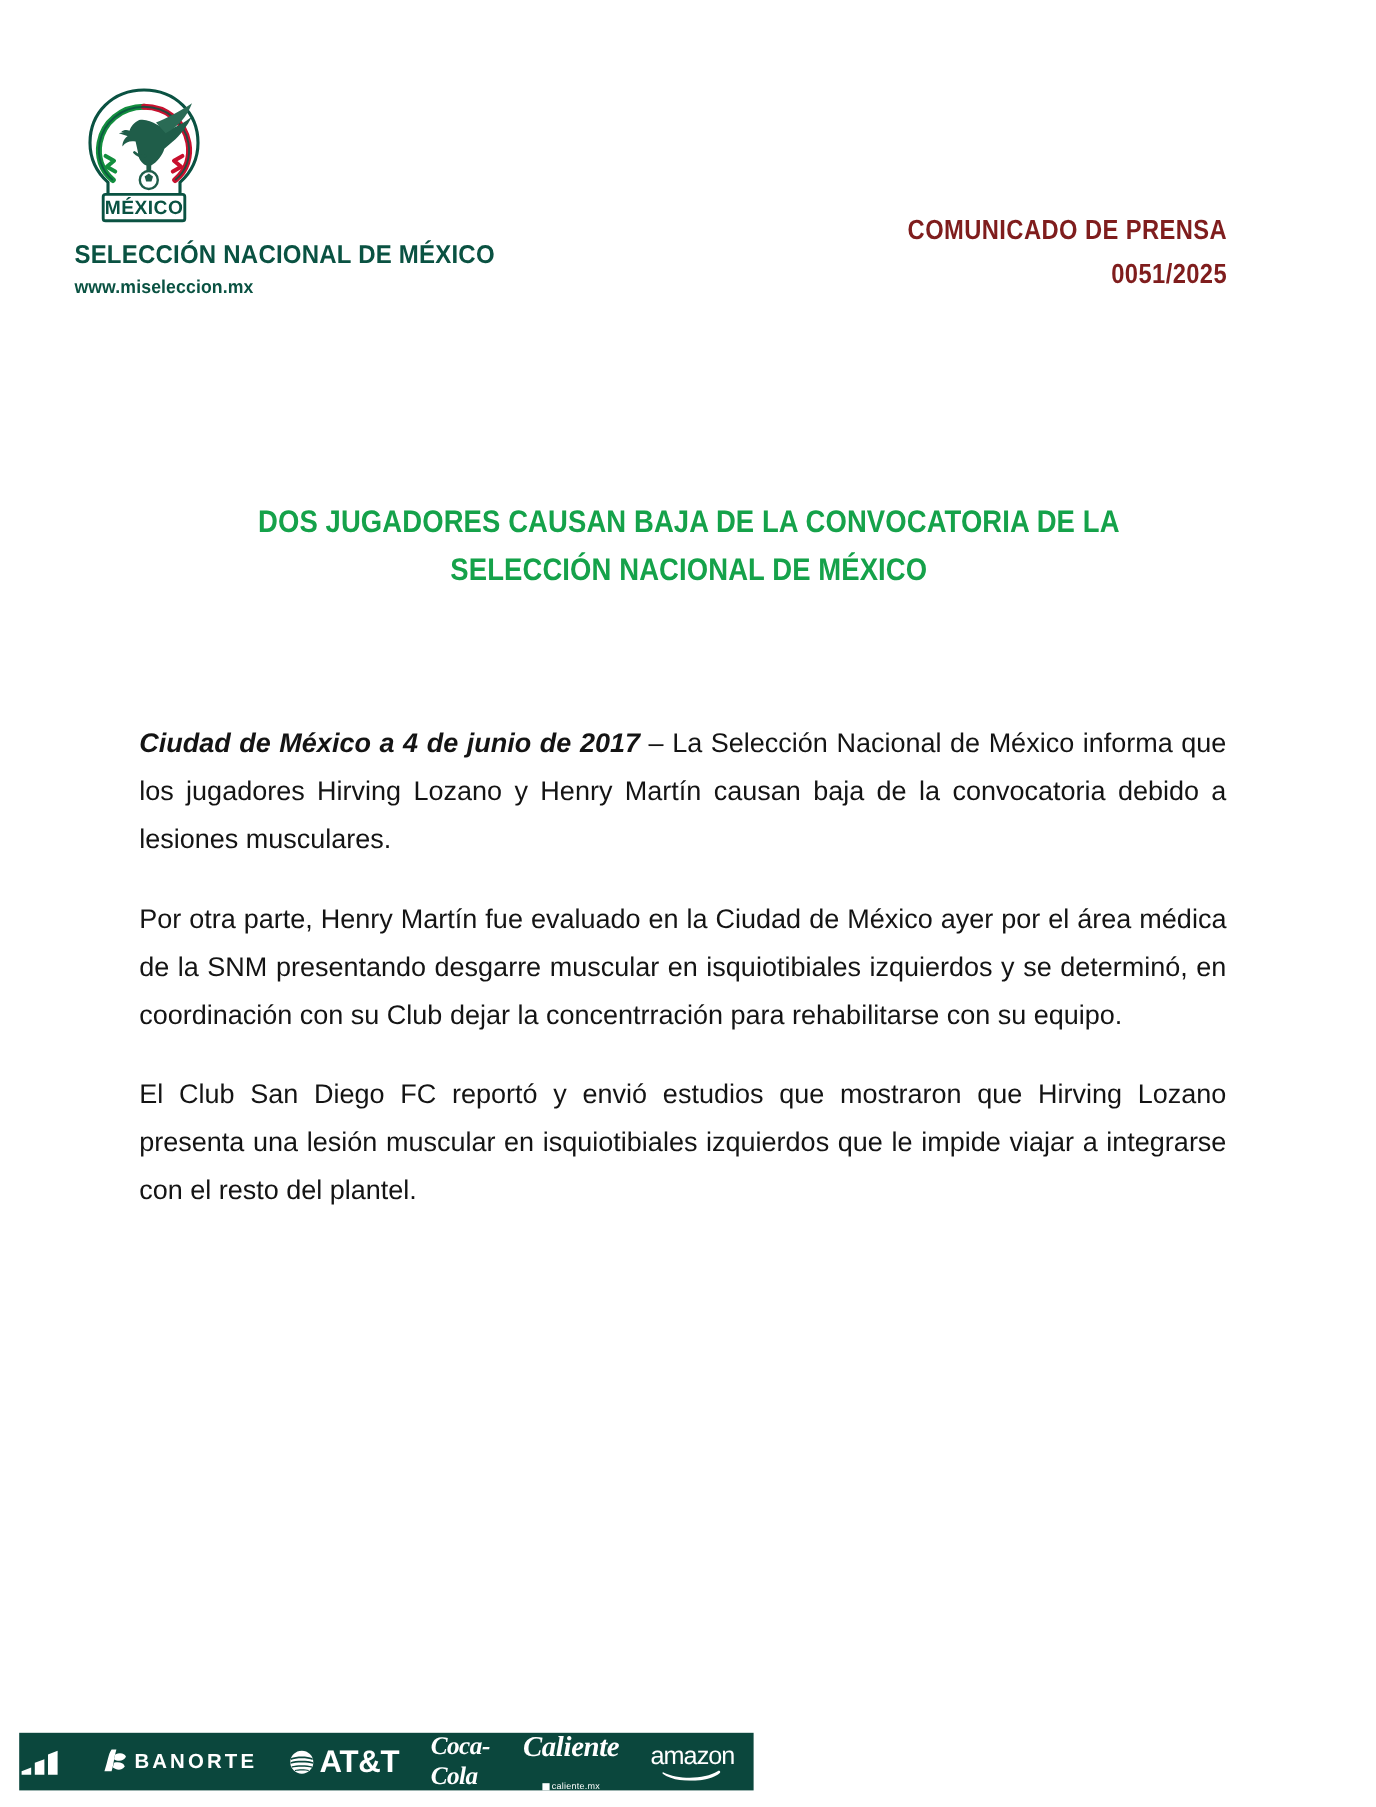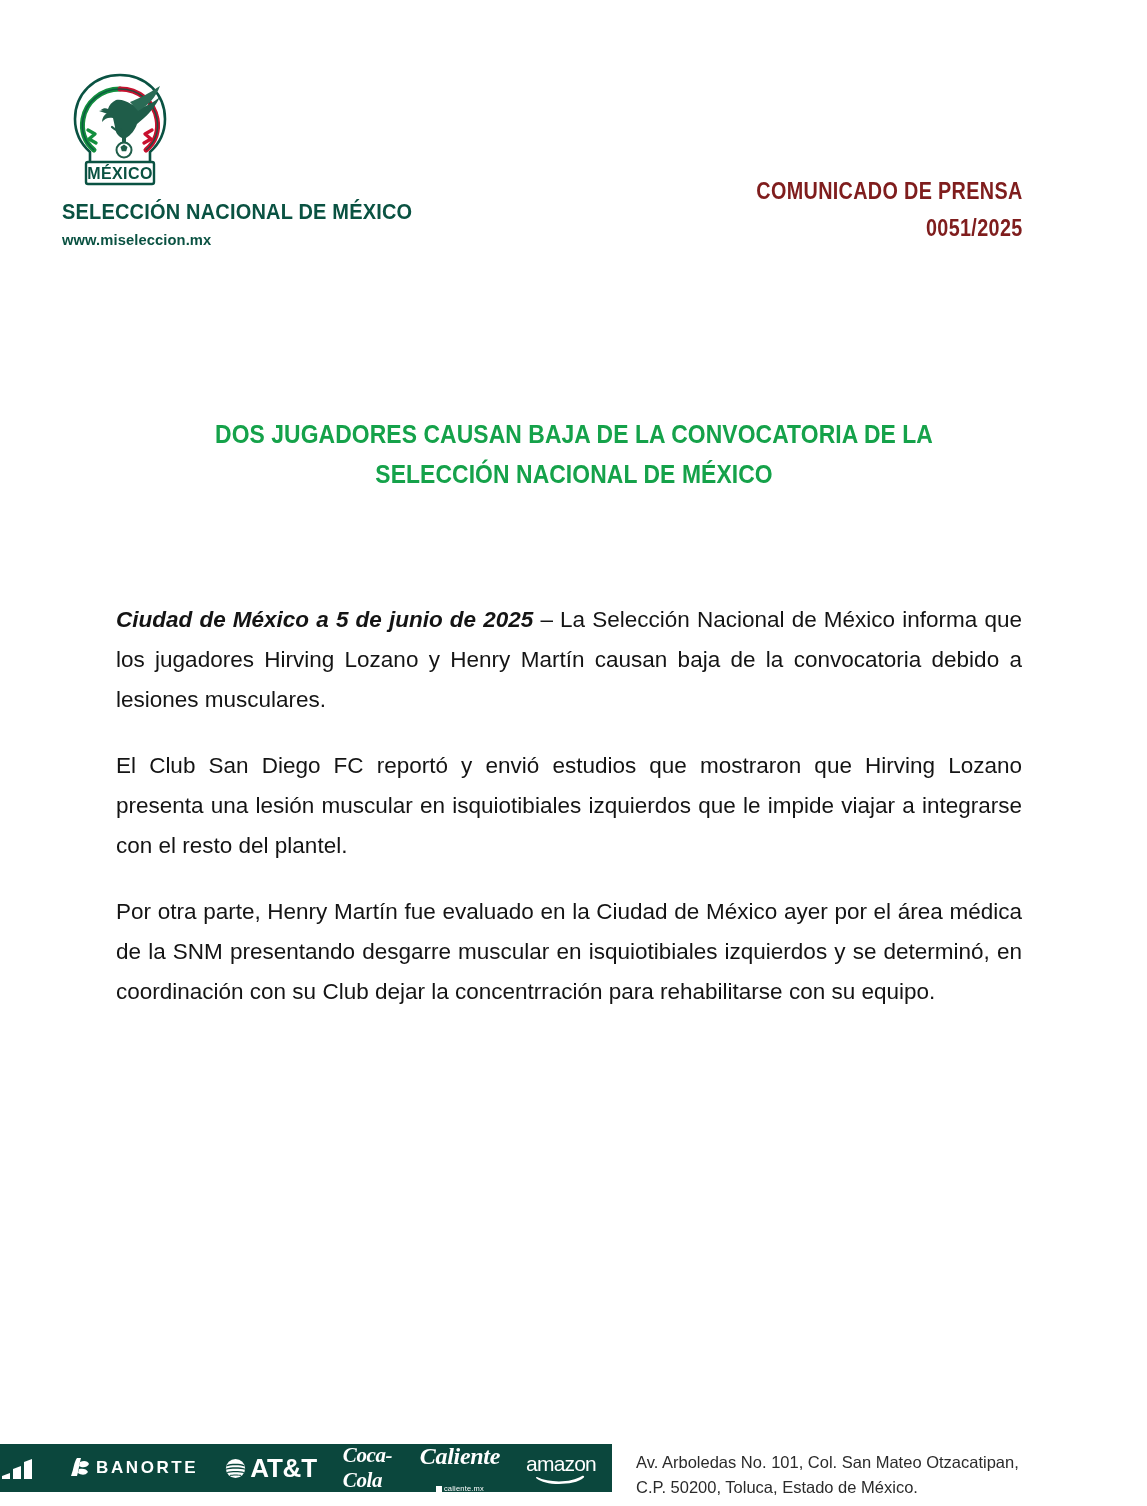--- a/index.html
+++ b/index.html
@@ -137,21 +137,21 @@
   
   .footer {
     position: absolute;
     left: 0;
     bottom: 0;
     width: 1147px;
     height: 64px;
   }
   .footer-bar {
     position: absolute;
-    left: 0;
+    left: 16px;
     top: 2px;
     width: 612px;
     height: 48px;
     background: #0b473d;
     display: flex;
     align-items: center;
     justify-content: flex-end;
     gap: 26px;
     padding-right: 16px;
     box-sizing: border-box;
@@ -285,23 +285,23 @@
 
     <div class="header-meta">
       <div class="line1">COMUNICADO DE PRENSA</div>
       <div class="line2">0051/2025</div>
     </div>
   </div>
 
   <h1 class="doc-title">DOS JUGADORES CAUSAN BAJA DE LA CONVOCATORIA DE LA SELECCIÓN NACIONAL DE MÉXICO</h1>
 
   <div class="body-copy">
-    <p><em class="lede">Ciudad de México a 5 de junio de 2025</em><span> – La Selección Nacional de México informa que los jugadores Hirving Lozano y Henry Martín causan baja de la convocatoria debido a lesiones musculares.</span></p>
+    <p><em class="lede">Ciudad de México a 4 de junio de 2017</em><span> – La Selección Nacional de México informa que los jugadores Hirving Lozano y Henry Martín causan baja de la convocatoria debido a lesiones musculares.</span></p>
+    <p>Por otra parte, Henry Martín fue evaluado en la Ciudad de México ayer  por el área médica de la SNM presentando desgarre muscular en isquiotibiales izquierdos  y se determinó, en coordinación con su Club dejar la concentrración para rehabilitarse con su equipo.</p>
     <p>El Club San Diego FC reportó y envió estudios que mostraron que Hirving Lozano presenta una lesión muscular en isquiotibiales izquierdos que le impide viajar a integrarse con el resto del plantel.</p>
-    <p>Por otra parte, Henry Martín fue evaluado en la Ciudad de México ayer  por el área médica de la SNM presentando desgarre muscular en isquiotibiales izquierdos  y se determinó, en coordinación con su Club dejar la concentrración para rehabilitarse con su equipo.</p>
   </div>
 
   <div class="footer">
 
     <div class="footer-bar">
 
       <div class="sponsor sponsor-adidas">
         <svg width="40" height="26" viewBox="0 0 40 26" aria-hidden="true">
           <g fill="#ffffff">
             <path d="M2 24 L10 24 L10 18 L2 21 Z"></path>
@@ -349,19 +349,15 @@
       <div class="sponsor">
         <div class="sp-amazon">
           <span class="sp-amazon-text">amazon</span>
           <svg width="52" height="10" viewBox="0 0 52 10" aria-hidden="true">
             <path d="M2 3 C14 9 36 9 47 2 C48.6 1.1 50 2.4 48.6 3.8 C44 8.2 33 10 24 10 C14 10 6 7.6 1.6 4.4 C0.6 3.6 1 2.6 2 3 Z" fill="#ffffff"></path>
           </svg>
         </div>
       </div>
     </div>
 
-    <div class="footer-address">
-      <div>Av. Arboledas No. 101, Col. San Mateo Otzacatipan,</div>
-      <div>C.P. 50200, Toluca, Estado de México.</div>
-    </div>
   </div>
 
 </div>
 
 </body></html>

